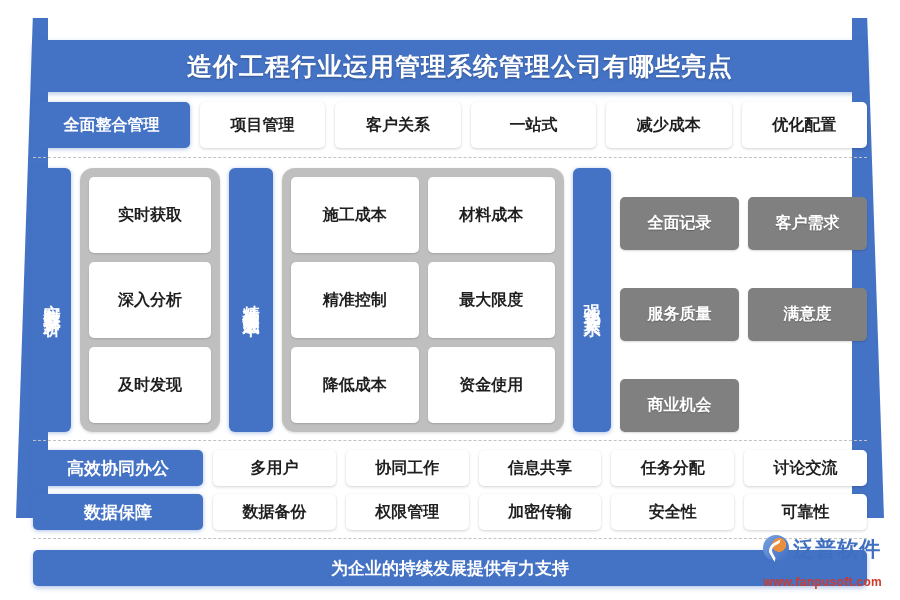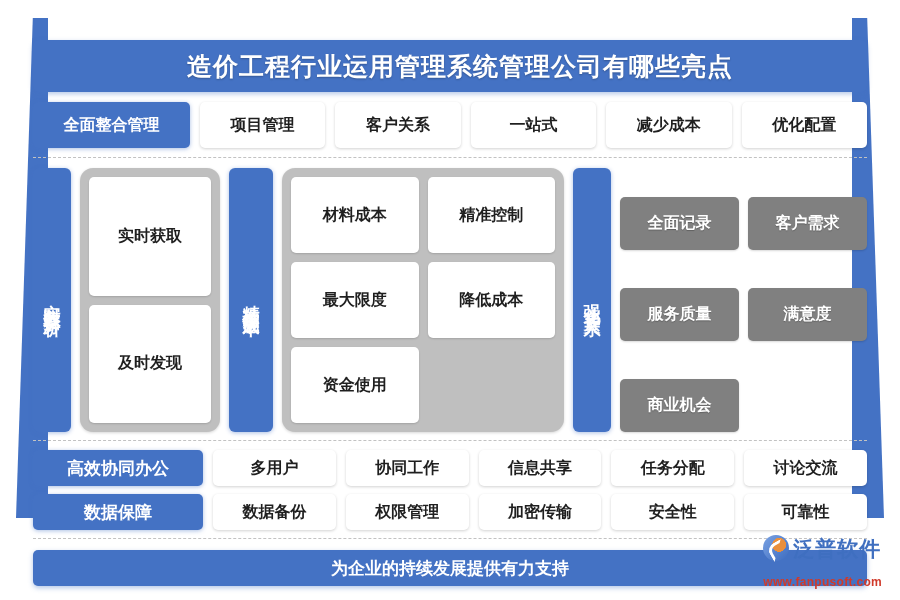--- a/index.html
+++ b/index.html
@@ -316,26 +316,28 @@
         <div class="tag">一站式</div>
         <div class="tag">减少成本</div>
         <div class="tag">优化配置</div>
       </div>
 
     <div id="pillars">
         <div class="pillar pillar-a">
           <div class="vbar">实时数据分析</div>
           <div class="group one-col">
             <div class="cell">实时获取</div>
+            <div class="cell">深入分析</div>
             <div class="cell">及时发现</div>
           </div>
         </div>
         <div class="pillar pillar-b">
           <div class="vbar wide">精准控制成本</div>
           <div class="group two-col">
+            <div class="cell">施工成本</div>
             <div class="cell">材料成本</div>
             <div class="cell">精准控制</div>
             <div class="cell">最大限度</div>
             <div class="cell">降低成本</div>
             <div class="cell">资金使用</div>
           </div>
         </div>
         <div class="pillar pillar-c">
           <div class="vbar">强化客户关系</div>
           <div class="group two-col">

